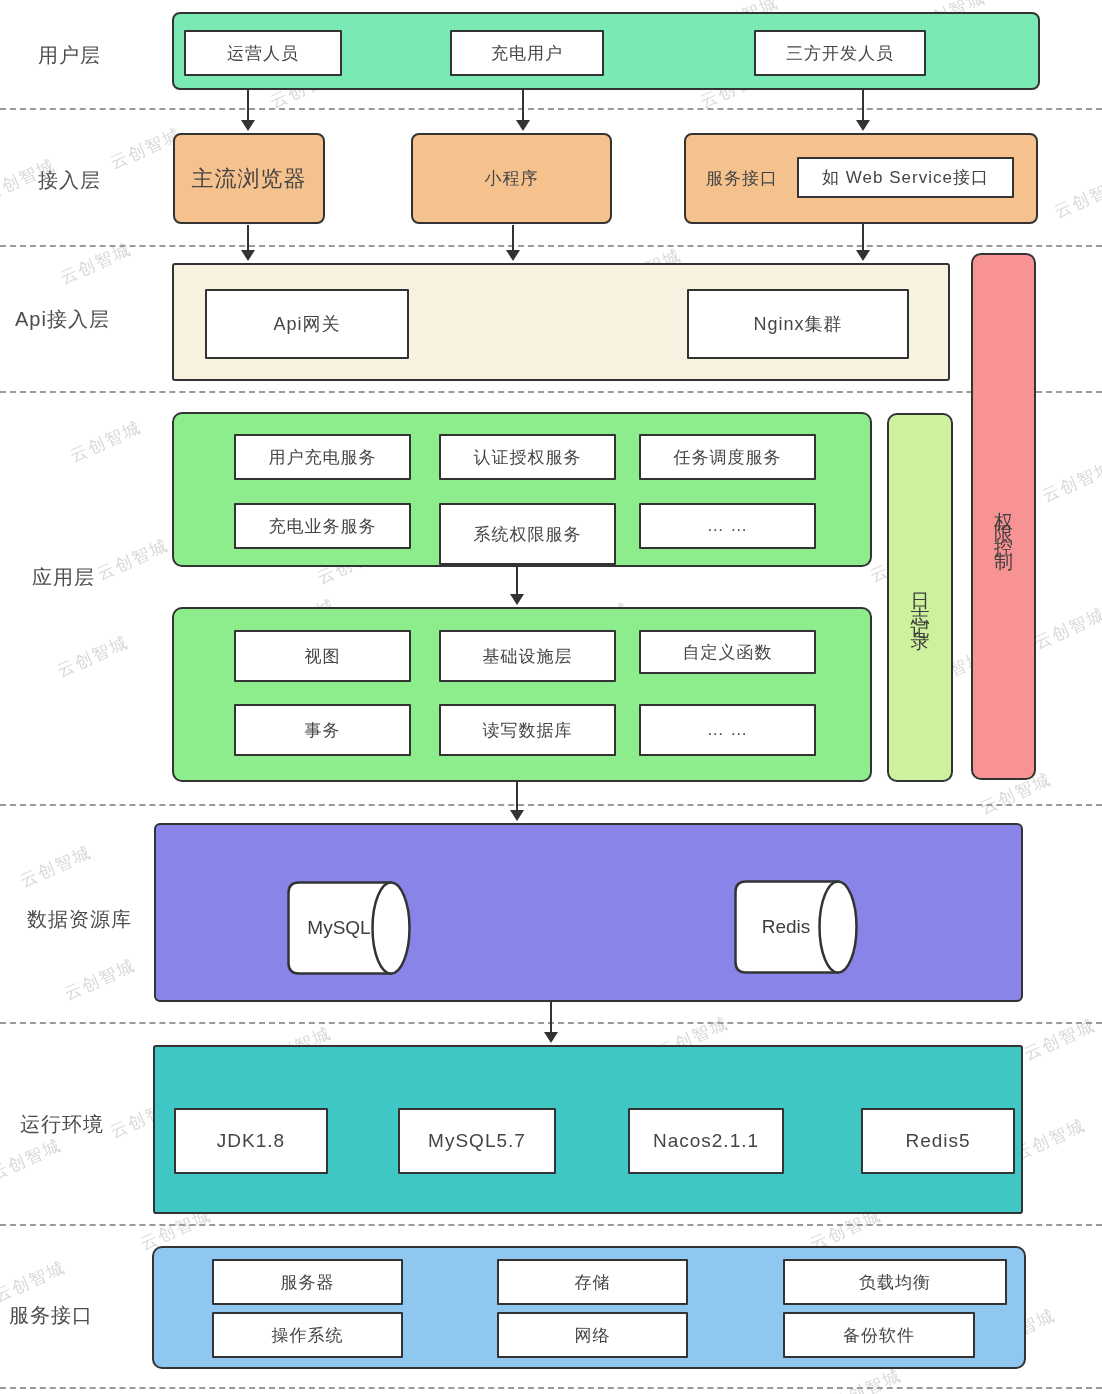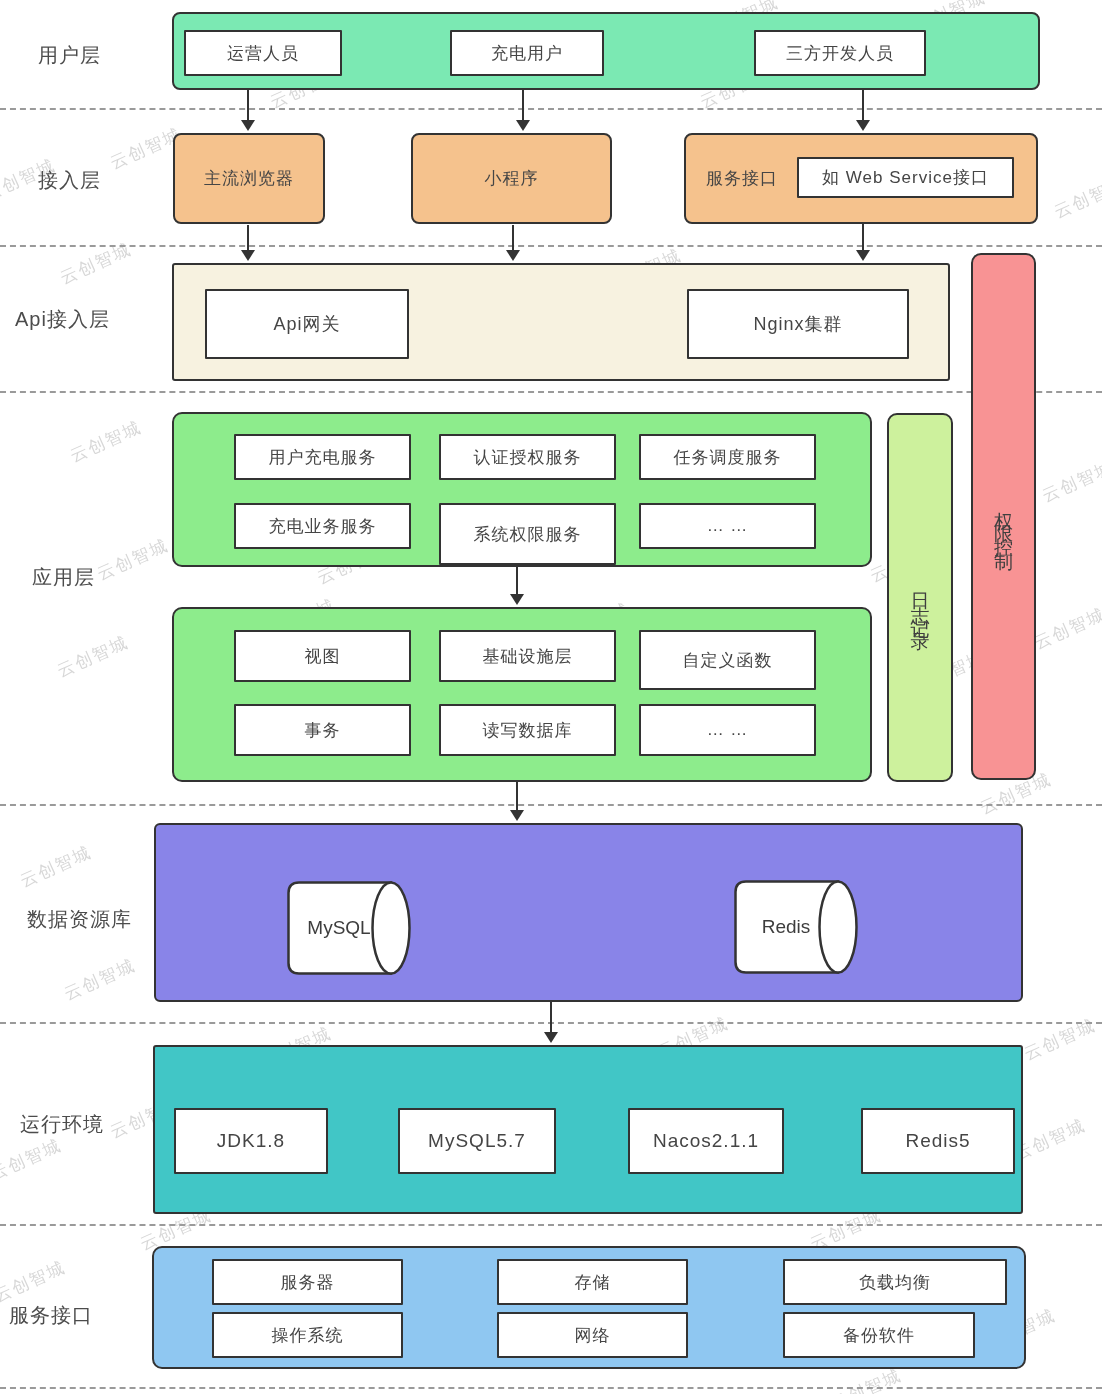--- a/index.html
+++ b/index.html
@@ -116,21 +116,21 @@
     </div>
   <div class="arrow" style="left:516px;top:90px;height:41px">
       <div class="shaft"></div>
       <div class="head"></div>
     </div>
   <div class="arrow" style="left:856px;top:90px;height:41px">
       <div class="shaft"></div>
       <div class="head"></div>
     </div>
 
-  <div class="container" style="left:173px;top:133px;width:152px;height:91px;background:#F5C28D;border-radius:8px;display:flex;align-items:center;justify-content:center;font-size:17px;color:#454545;letter-spacing:1px">主流浏览器</div>
+  <div class="container" style="left:173px;top:133px;width:152px;height:91px;background:#F5C28D;border-radius:8px;display:flex;align-items:center;justify-content:center;font-size:22px;color:#454545;letter-spacing:1px">主流浏览器</div>
   <div class="container" style="left:411px;top:133px;width:201px;height:91px;background:#F5C28D;border-radius:8px;display:flex;align-items:center;justify-content:center;font-size:17px;color:#454545;letter-spacing:1px">小程序</div>
   <div class="container" style="left:684px;top:133px;width:354px;height:91px;background:#F5C28D;border-radius:8px">
     <div class="svc-label" style="left:8px;top:0;width:96px;height:86px">服务接口</div>
     <div class="wbox" style="left:111px;top:22px;width:217px;height:41px">如 Web Service接口</div>
   </div>
 
   <div class="arrow" style="left:241px;top:225px;height:36px">
       <div class="shaft"></div>
       <div class="head"></div>
     </div>
@@ -166,21 +166,21 @@
   </div>
 
   <div class="arrow" style="left:510px;top:567px;height:38px">
       <div class="shaft"></div>
       <div class="head"></div>
     </div>
 
   <div class="container" style="left:172px;top:607px;width:700px;height:175px;background:#8DEC8C;border-radius:10px">
     <div class="wbox" style="left:60px;top:21px;width:177px;height:52px">视图</div>
     <div class="wbox" style="left:265px;top:21px;width:177px;height:52px">基础设施层</div>
-    <div class="wbox" style="left:465px;top:21px;width:177px;height:60px">自定义函数</div>
+    <div class="wbox" style="left:465px;top:21px;width:177px;height:44px">自定义函数</div>
     <div class="wbox" style="left:60px;top:95px;width:177px;height:52px">事务</div>
     <div class="wbox" style="left:265px;top:95px;width:177px;height:52px">读写数据库</div>
     <div class="wbox" style="left:465px;top:95px;width:177px;height:52px">… …</div>
   </div>
 
   <div class="arrow" style="left:510px;top:782px;height:39px">
       <div class="shaft"></div>
       <div class="head"></div>
     </div>
 

